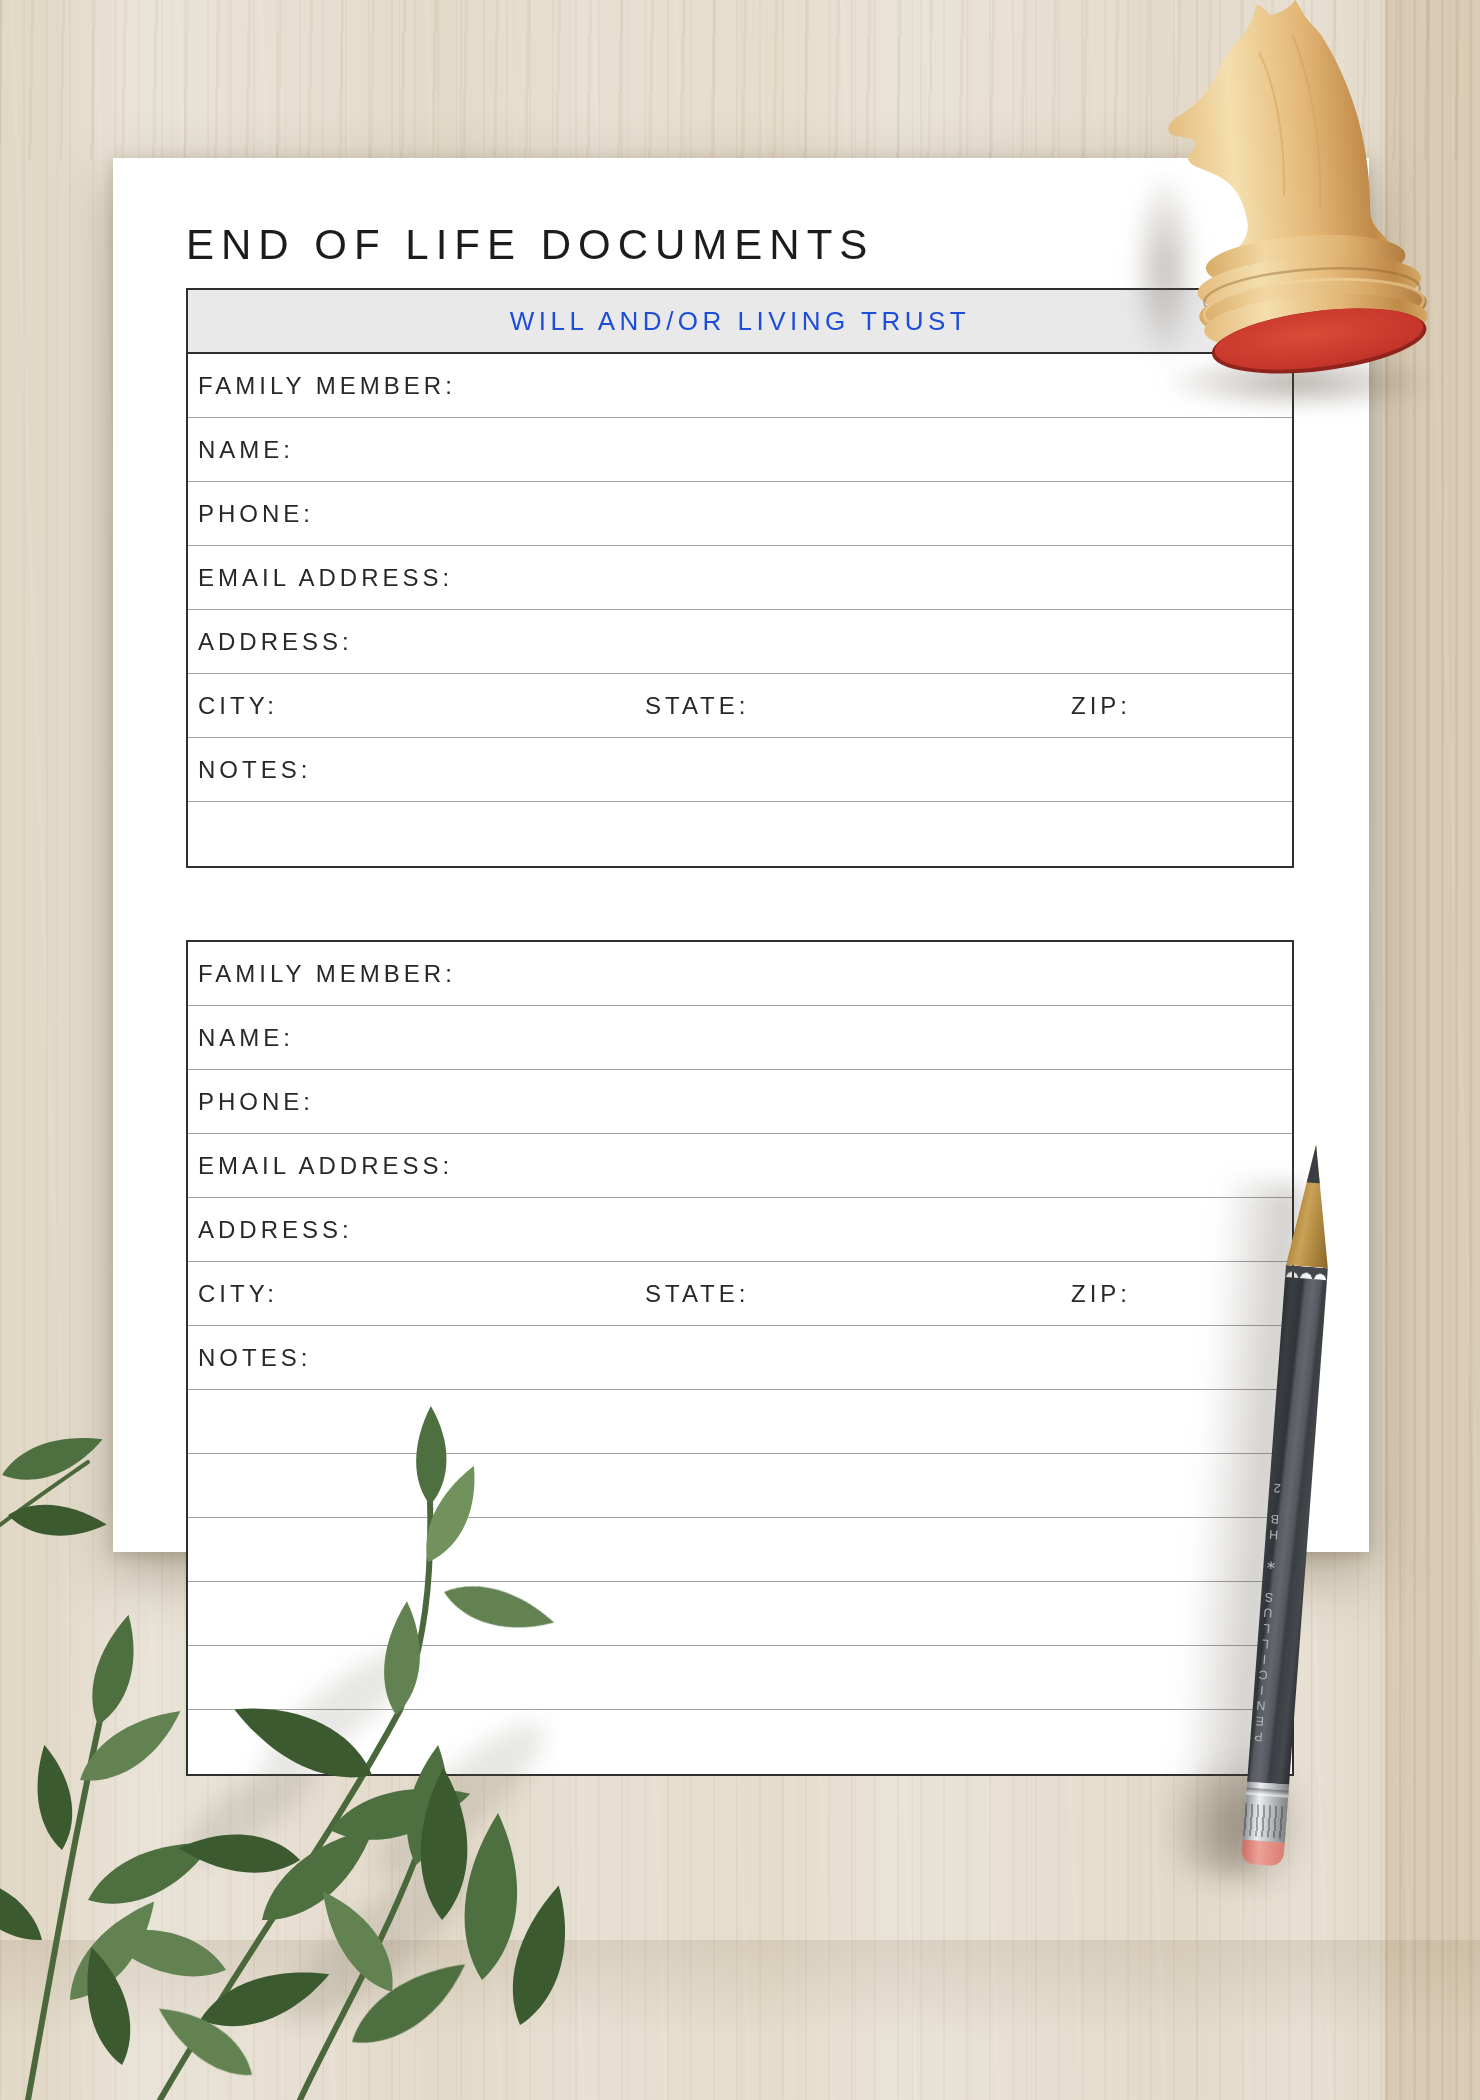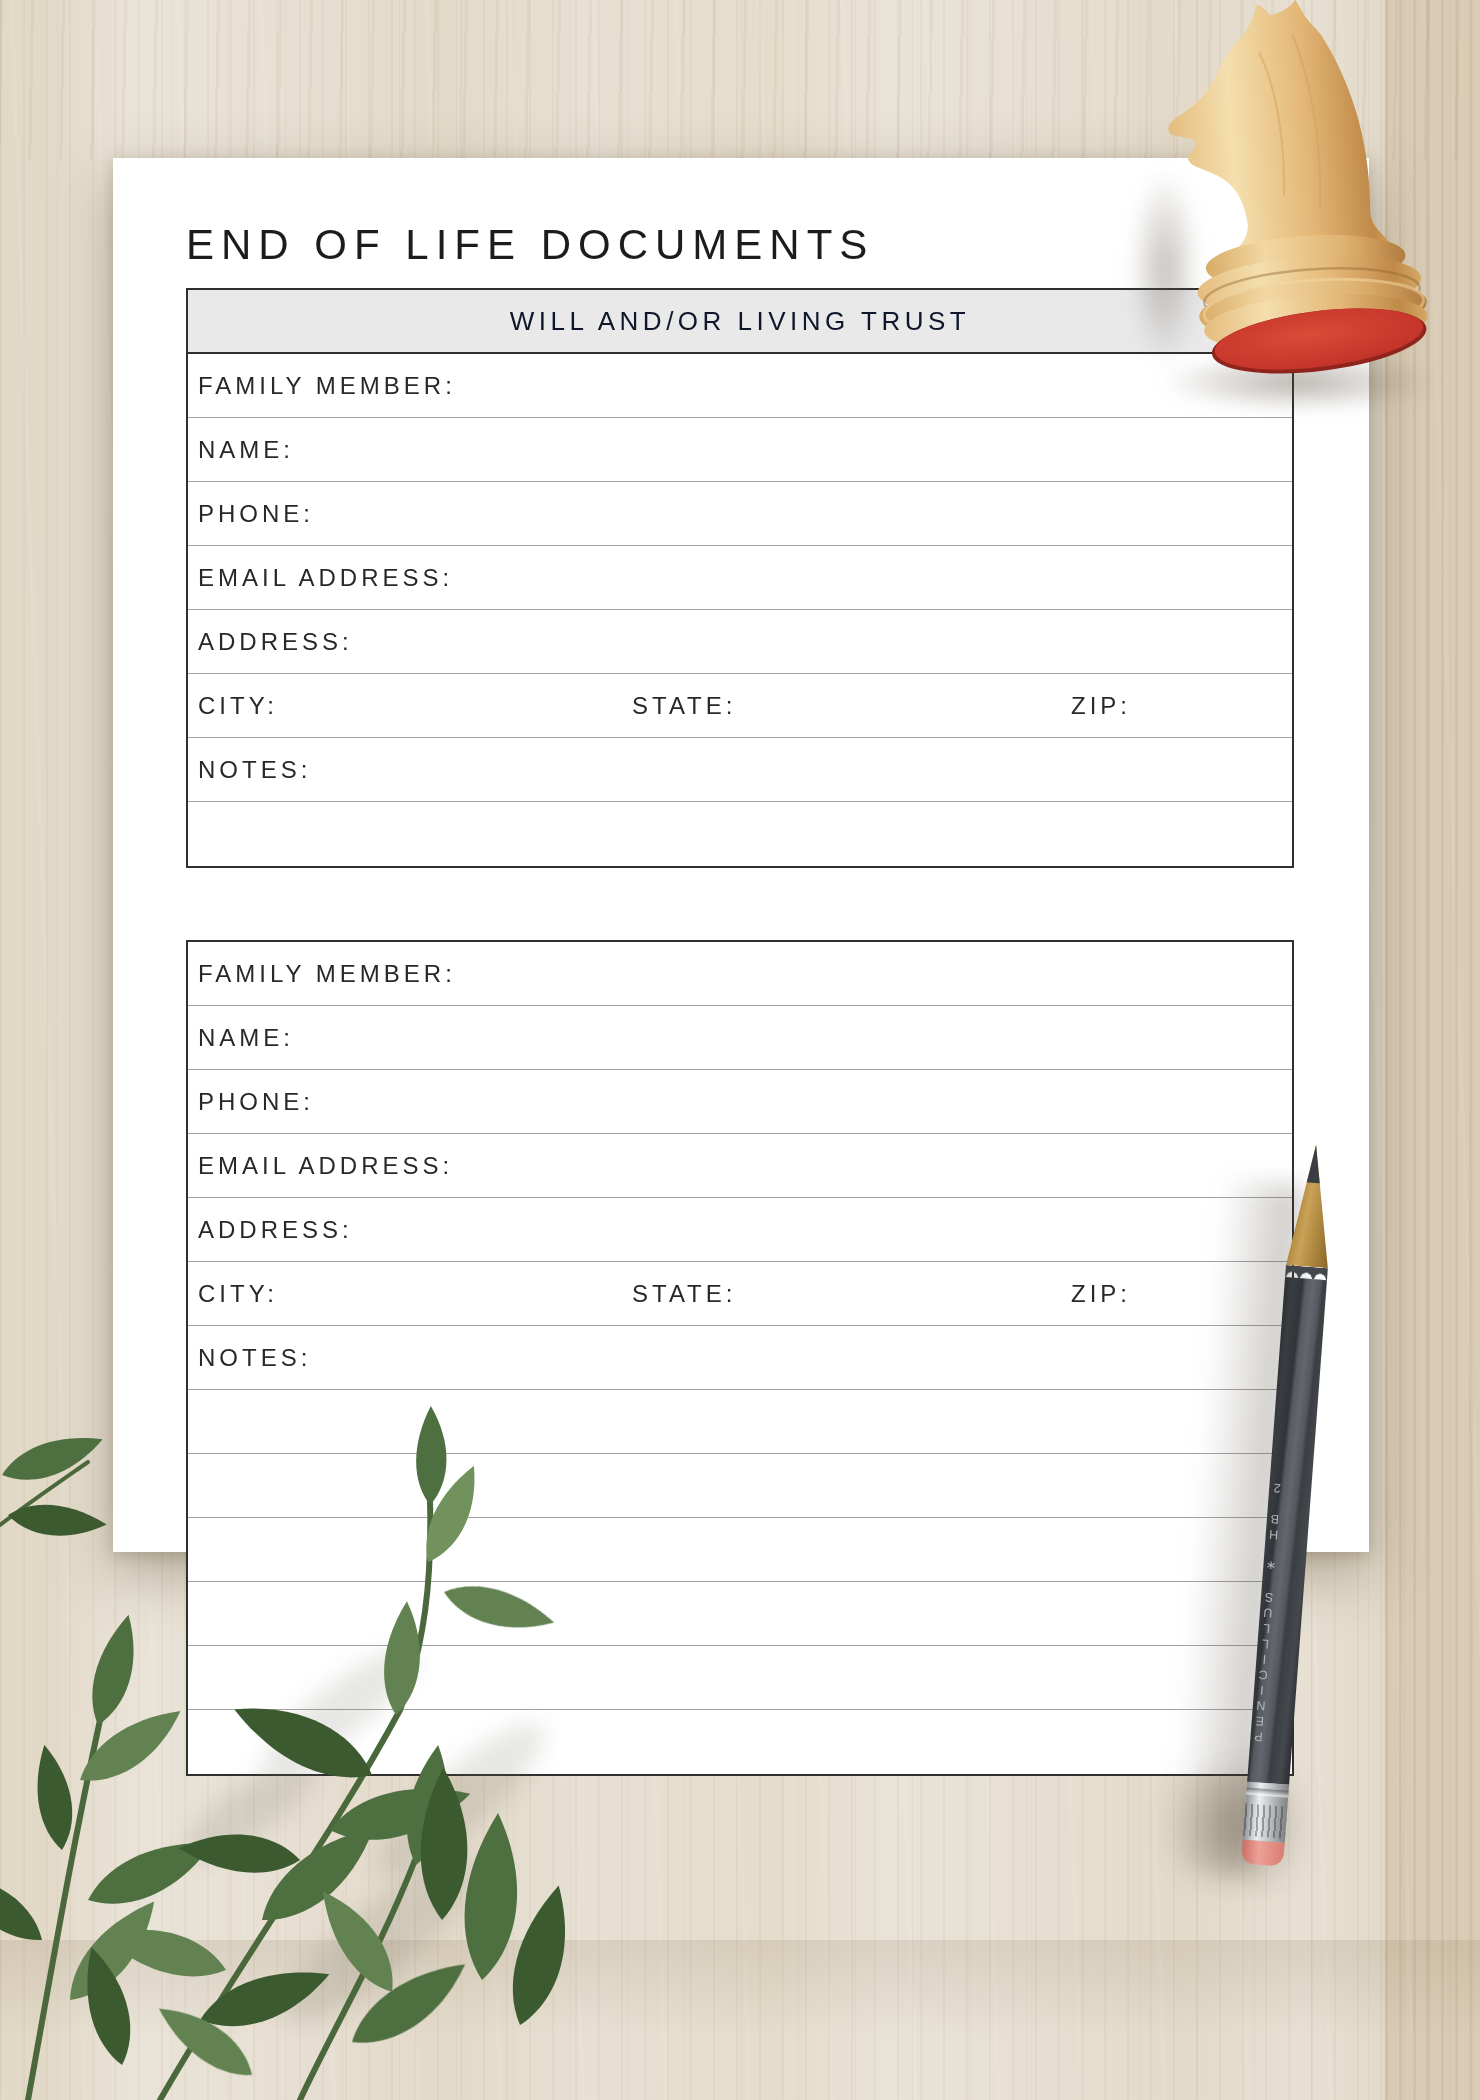--- a/index.html
+++ b/index.html
@@ -42,29 +42,29 @@
     padding:64px 0 0 73px;
   }
   .page-title {
     font-size:42px; font-weight:400; letter-spacing:7px; color:#1c1c1c;
     line-height:46px; margin-bottom:20px; white-space:nowrap;
   }
   .doc-table { width:1108px; border:2px solid #2f2f2f; background:#fff; }
   .t-head {
     height:64px; background:#e9e9ea; border-bottom:2px solid #2f2f2f;
     display:flex; align-items:center; justify-content:center;
-    font-size:26px; letter-spacing:4.5px; color:#0f172a; white-space:nowrap;
+    font-size:26px; letter-spacing:4.5px; color:#1d4ed8; white-space:nowrap;
   }
   .t-row {
     position:relative; height:64px; border-bottom:1px solid #a3a3a3;
     display:flex; align-items:center; padding-left:10px;
     font-size:24px; letter-spacing:4px; color:#282828; white-space:nowrap;
   }
   .t-row:last-child { border-bottom:none; }
-  .loc-state { position:absolute; left:444px; }
+  .loc-state { position:absolute; left:457px; }
   .loc-zip   { position:absolute; left:883px; }
   .sect-gap { height:72px; }
 
   
   .soft { position:absolute; pointer-events:none; }
   .knight-shadow-left { left:1130px; top:168px; width:70px; height:200px; z-index:2;
     background:radial-gradient(ellipse at 50% 50%, rgba(100,90,74,.38), rgba(0,0,0,0) 70%); filter:blur(9px); }
   .knight-shadow-base { left:1158px; top:352px; width:280px; height:60px; z-index:2;
     background:radial-gradient(ellipse at 50% 50%, rgba(84,74,60,.42), rgba(0,0,0,0) 70%); filter:blur(8px); }
   .pencil-shadow { left:1196px; top:1182px; width:82px; height:690px; z-index:5;

